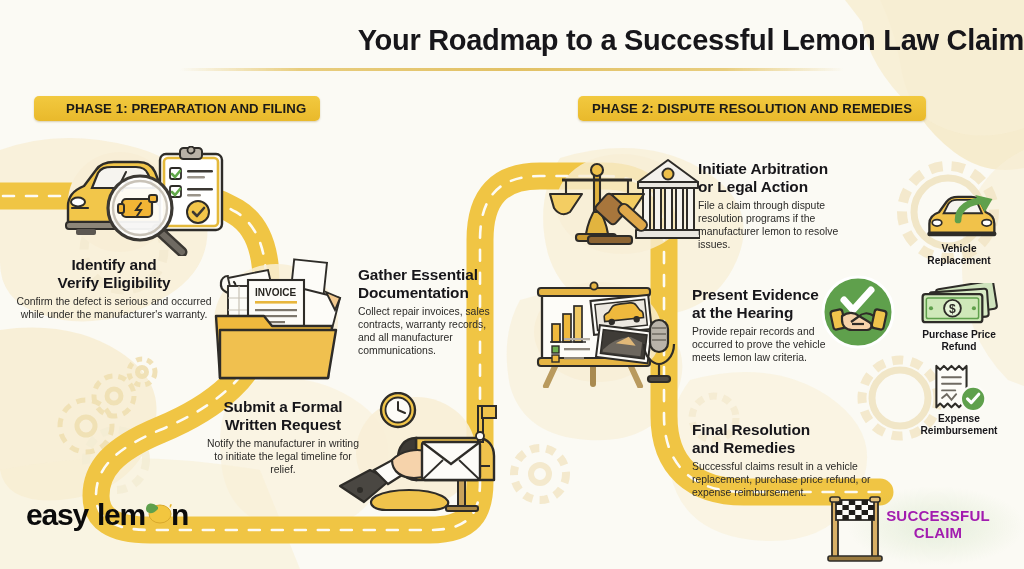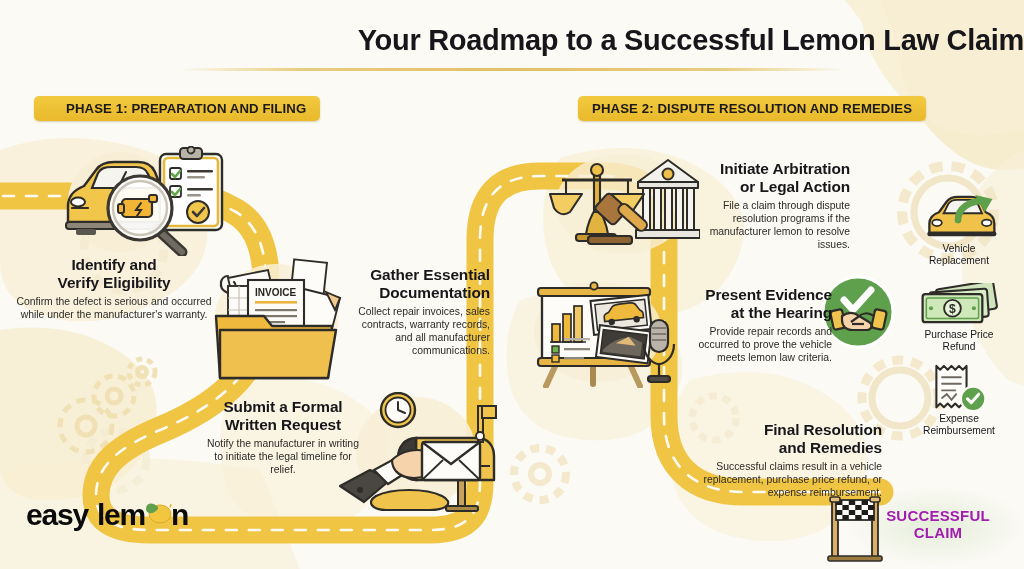--- a/index.html
+++ b/index.html
@@ -41,26 +41,26 @@
   
   .step{position:absolute;}
   .step h3{
     margin:0 0 3px 0;font-size:15.4px;font-weight:bold;color:#17161a;
     line-height:1.16;letter-spacing:-.1px;
   }
   .step p{
     margin:0;font-size:10.4px;color:#2b2a28;line-height:1.26;
   }
   .ta-c{text-align:center;}
-  .ta-l{text-align:right;}
+  .ta-l{text-align:left;}
 
   
   .remedy{position:absolute;width:108px;text-align:center;}
   .remedy .rlabel{
-    font-size:10.2px;font-weight:normal;color:#17161a;line-height:1.18;margin-top:3px;
+    font-size:10.2px;font-weight:bold;color:#17161a;line-height:1.18;margin-top:3px;
   }
   .remedy .ricon{height:44px;display:flex;align-items:center;justify-content:center;}
 
   
   .logo{
     position:absolute;left:26px;top:498px;
     font-size:30px;font-weight:bold;color:#0b0b0b;letter-spacing:-1.2px;
     display:flex;align-items:center;
   }
   .logo .lem-gap{display:inline-block;width:26px;position:relative;}

